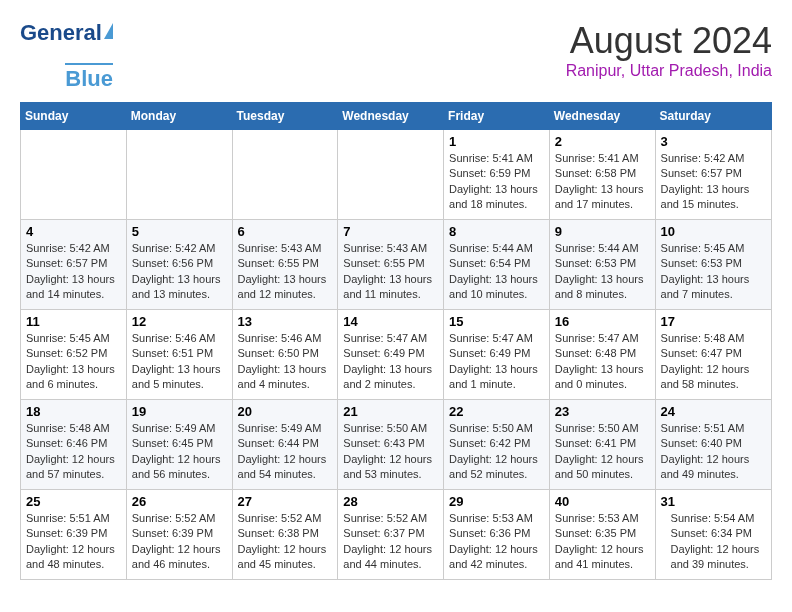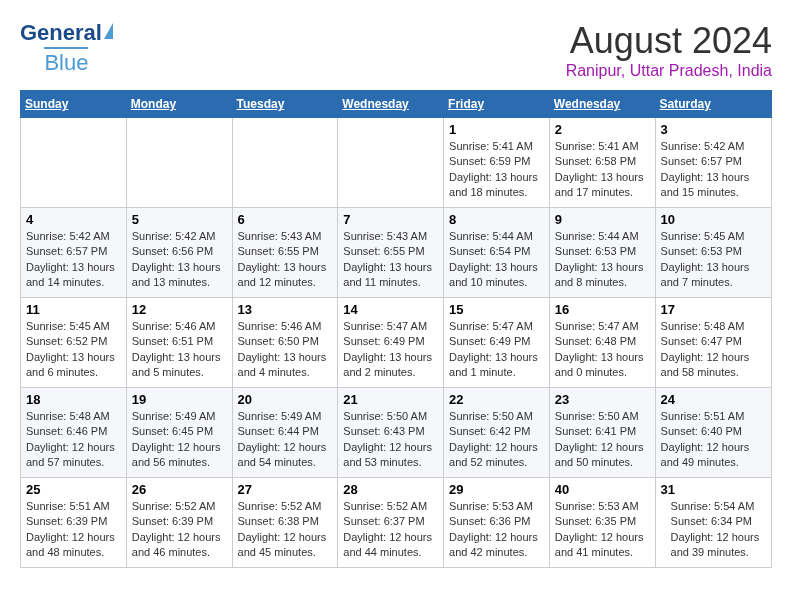--- a/index.html
+++ b/index.html
@@ -12,21 +12,22 @@
     }
     .header-area {
       display: flex;
       align-items: flex-start;
       justify-content: space-between;
       margin-bottom: 10px;
     }
     .logo {
       display: flex;
       flex-direction: column;
-      align-items: center;
+      align-items: flex-end;
+      gap: 16px;
     }
     .title-area {
       text-align: right;
     }
     .month-title {
       font-size: 36px;
       color: #333;
       font-weight: normal;
     }
     .location-title {
@@ -34,21 +35,20 @@
       color: #a21caf;
     }
     table {
       width: 100%;
       border-collapse: collapse;
       font-size: 11px;
     }
     thead tr {
       background-color: #2b6cb0;
       color: #fff;
-      text-decoration: underline;
     }
     thead th {
       padding: 6px 4px;
       text-align: left;
       font-weight: bold;
       font-size: 12px;
       border: 1px solid #2b6cb0;
     }
     tbody tr {
       vertical-align: top;
@@ -81,21 +81,21 @@
   </style>
 </head>
 <body>
 
 <div class="header-area">
   <div class="logo">
     <div style="display:flex;align-items:center;">
       <span style="font-size:22px;font-weight:bold;color:#1a4a8a;">General</span>
       <span style="display:inline-block;width:0;height:0;border-left:9px solid transparent;border-bottom:16px solid #4a9ad4;margin-left:2px;margin-top:-4px;"></span>
     </div>
-    <span style="font-size:22px;font-weight:normal;color:#4a9ad4;border-top:2px solid #4a9ad4;padding-top:1px;margin-top:1px;display:block;">Blue</span>
+    <span style="font-size:22px;font-weight:bold;color:#4a9ad4;border-top:2px solid #4a9ad4;padding-top:1px;margin-top:1px;display:block;">Blue</span>
   </div>
   <div class="title-area">
     <div class="month-title">August 2024</div>
     <div class="location-title">Ranipur, Uttar Pradesh, India</div>
   </div>
 </div>
 
 <table>
   <thead>
     <tr>

